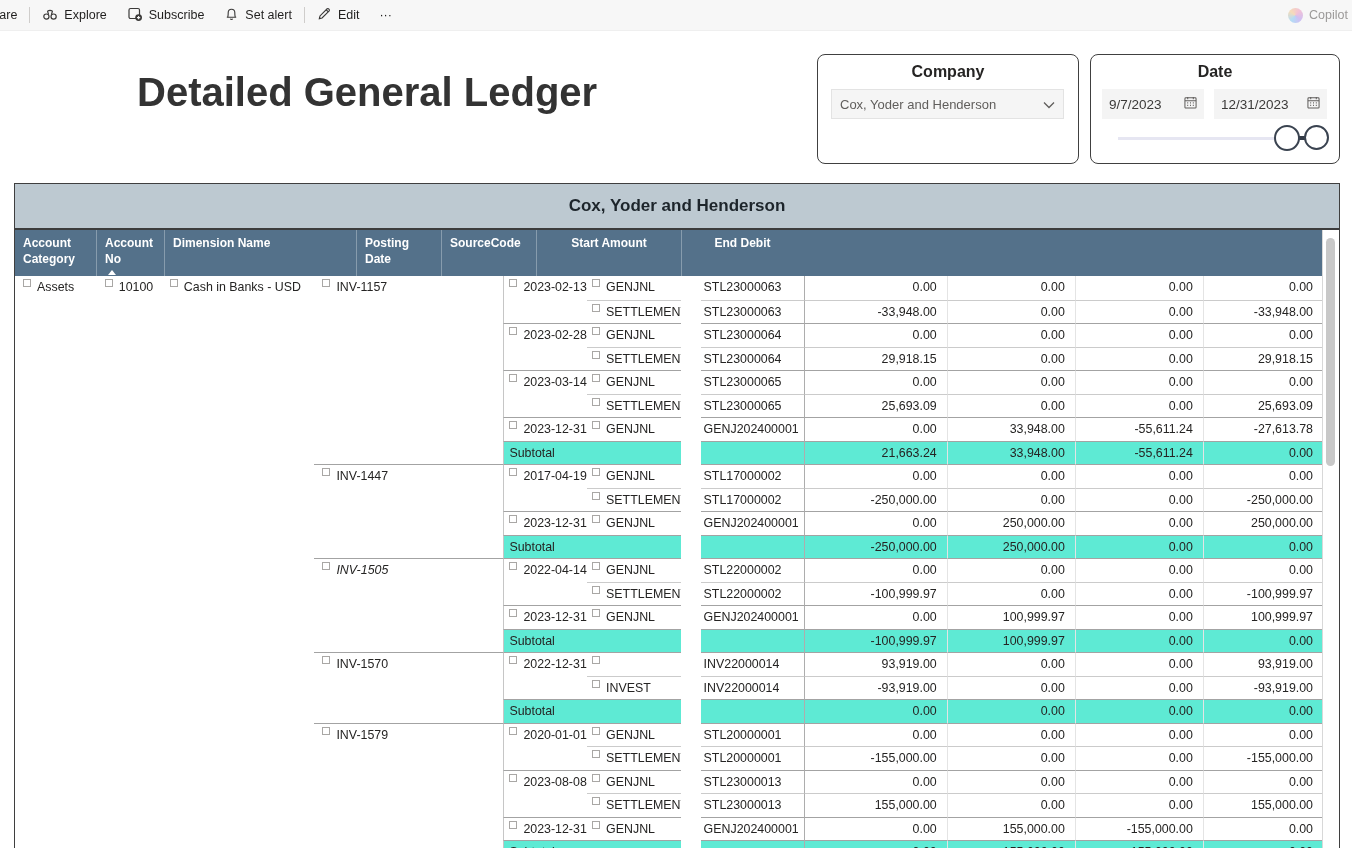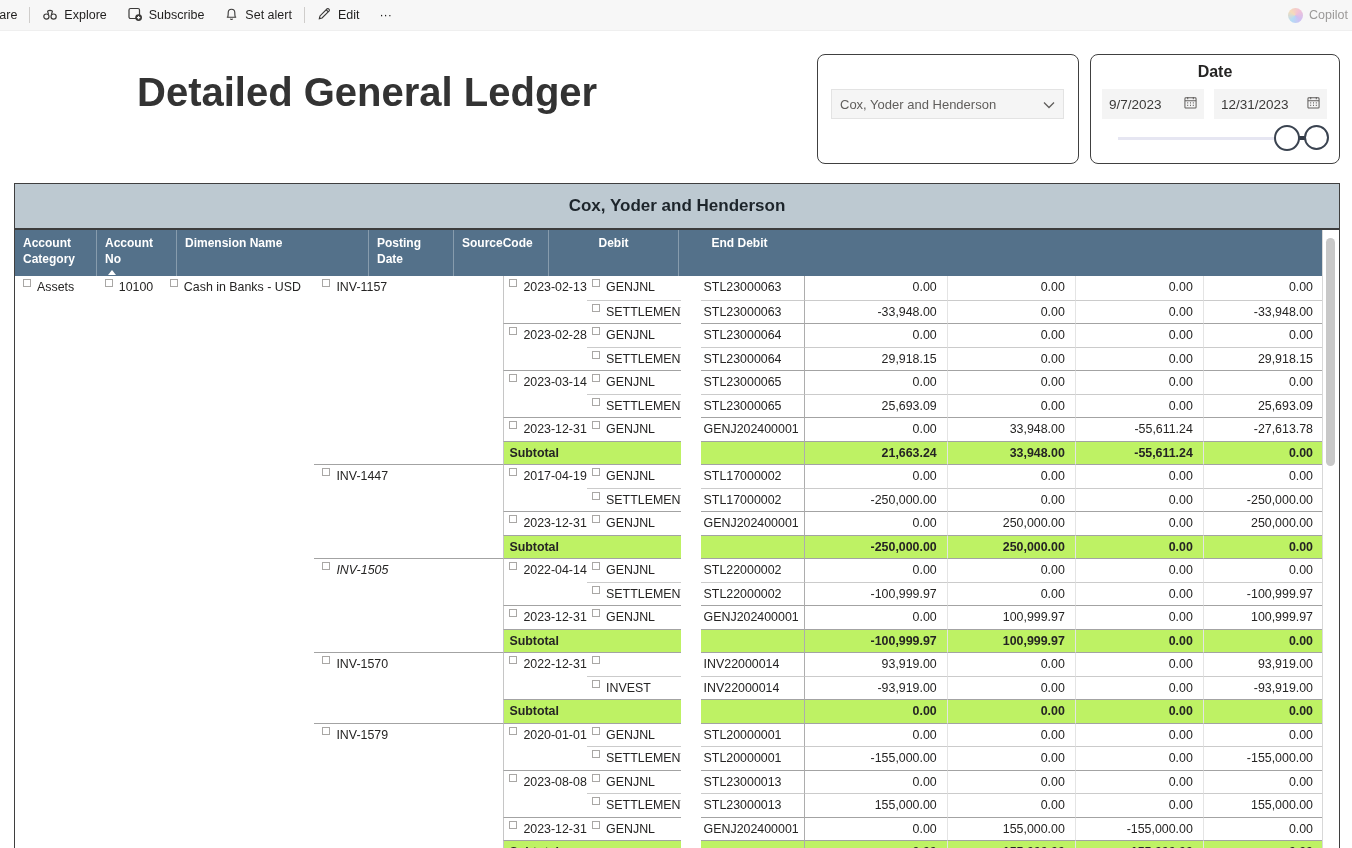--- a/index.html
+++ b/index.html
@@ -60,21 +60,21 @@
   .bc  { box-sizing:border-box; font-size:12.4px; color:#252423; line-height:23.5px;
          white-space:nowrap; overflow:hidden; cursor:default; }
   .c0 { padding-left:8px; }  .c1 { padding-left:10px; } .c2 { padding-left:8px; } .c3 { padding-left:8px; }
   .c4 { padding-left:5px; border-left:1px solid #c6c6c6; }
   .c5 { padding-left:5px; }  .c6 { padding-left:3px;margin-left:20px; }
   .c7 { border-left:1px solid #adadad; }
   .c8,.c9,.c10 { border-left:1px solid #e4e4e4; }
   .num { text-align:right; padding-right:10px; }
   .bt  { border-top:1px solid #cbcbcb; }
   .btd { border-top:1px solid #a3a3a3; }
-  .sg  { background:#bef264; font-weight:700; }
+  .sg  { background:#5eead4; font-weight:400; }
   .xbox { display:inline-block; width:6px; height:6px; border:1px solid #a9a7a5; margin-right:6px;
           position:relative; top:-4px; cursor:pointer; }
 
   .scroll-lane  { position:absolute; top:46px; right:0; width:16px; bottom:0; background:#fff;
                   border-left:1px solid #d8d8d8; }
   .scroll-thumb { position:absolute; left:3px; top:8px; width:9px; height:228px; background:#c8c8c8; border-radius:5px; cursor:grab; }
 </style>
 </head>
 <body>
 
@@ -118,20 +118,21 @@
   </div>
   <div class="copilot">
     <span class="copilot-icon"></span>
     <span>Copilot</span>
   </div>
 </div>
 
 <div class="report-title">Detailed General Ledger</div>
 
 <div class="card" id="company-card">
+  <div class="card-title">Company</div>
   <div class="select">
     <span>Cox, Yoder and Henderson</span>
     <span><svg width="12" height="8" viewBox="0 0 12 8" fill="none" stroke="#605e5c" stroke-width="1.3">
           <path d="M1 1.5 L6 6.5 L11 1.5"></path>
         </svg></span>
   </div>
 </div>
 
 <div class="card" id="date-card">
   <div class="card-title">Date</div>
@@ -155,24 +156,24 @@
   <div class="sl-range"></div>
   <div class="sl-handle" id="sl-handle-start"></div>
   <div class="sl-handle" id="sl-handle-end"></div>
 </div>
 
 <div class="tbl">
   <div class="band">Cox, Yoder and Henderson</div>
   <div id="header-row">
       <div class="hc" style="width: 81px;"><span>Account Category</span></div>
       <div class="hc hsep" style="width: 68px;"><span>Account No</span><div class="sort-arrow"></div></div>
-      <div class="hc hsep" style="width: 192px; margin-left: 12px;"><span>Dimension Name</span></div>
+      <div class="hc hsep" style="width: 192px;"><span>Dimension Name</span></div>
       <div class="hc hsep" style="width: 85px;"><span>Posting Date</span></div>
       <div class="hc hsep" style="width: 95px;"><span>SourceCode</span></div>
-      <div class="hc hsep hnum" style="width: 130px;"><span>Debit</span></div>
+      <div class="hc hsep hnum" style="width: 145px;"><span>Start Amount</span></div>
       <div class="hc hsep hnum" style="width: 122px;"><span>End Debit</span></div>
     </div>
   <div id="table-body">
       <div class="trow">
         <div class="bc c0" style="width: 81px;"><span class="xbox"></span><span>Assets</span></div>
         <div class="bc c1" style="width: 68px;"><span class="xbox"></span><span>10100</span></div>
         <div class="bc c2" style="width: 155px;"><span class="xbox"></span><span>Cash in Banks - USD</span></div>
         <div class="bc c3" style="width: 192px;"><span class="xbox"></span><span>INV-1157</span></div>
         <div class="bc c4" style="width: 85px;"><span class="xbox"></span><span>2023-02-13</span></div>
         <div class="bc c5" style="width: 95px;"><span class="xbox"></span><span>GENJNL</span></div>

